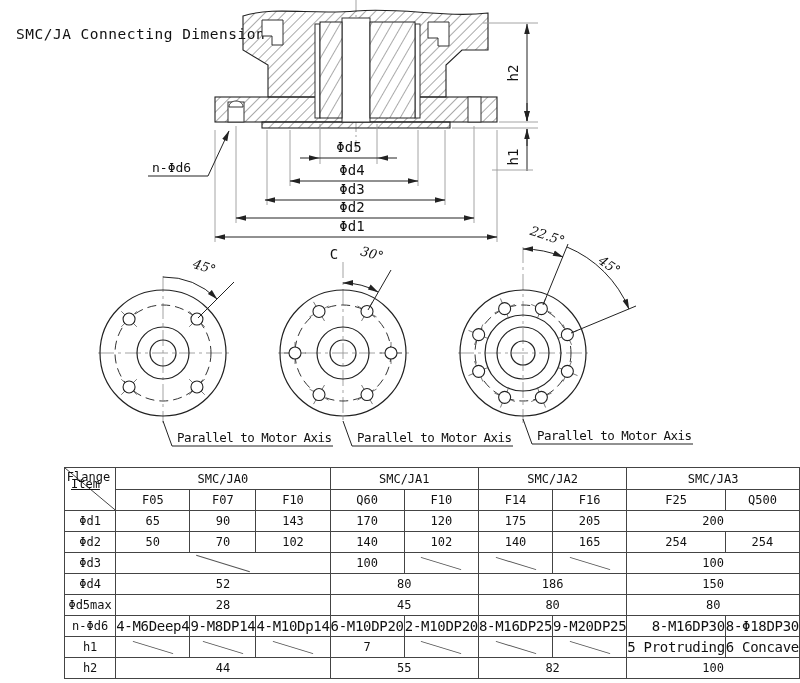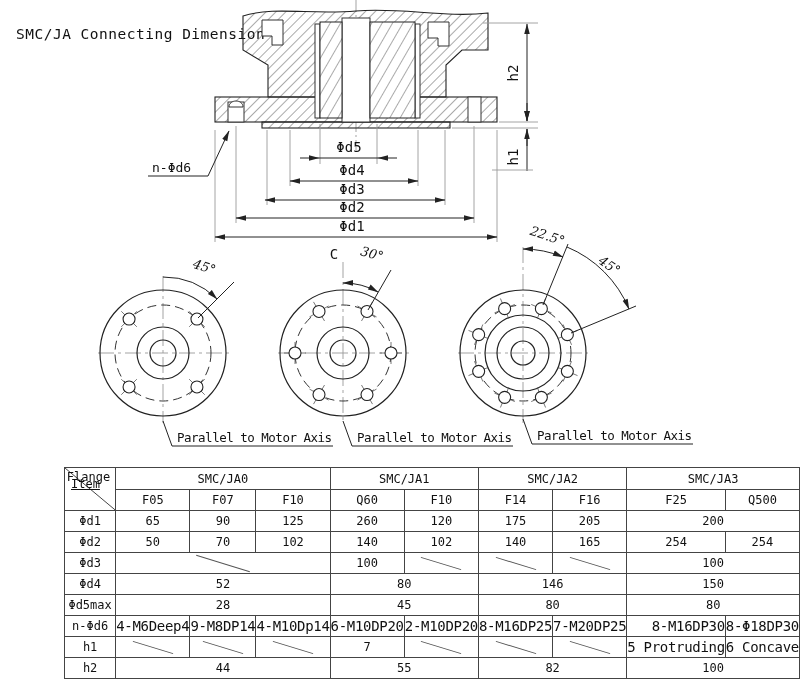--- a/index.html
+++ b/index.html
@@ -279,22 +279,22 @@
         <td>F14</td>
         <td>F16</td>
         <td>F25</td>
         <td>Q500</td>
       </tr>
 
       <tr>
         <td>Φd1</td>
         <td>65</td>
         <td>90</td>
-        <td>125</td>
-        <td>260</td>
+        <td>143</td>
+        <td>170</td>
         <td>120</td>
         <td>175</td>
         <td>205</td>
         <td colspan="2">200</td>
       </tr>
       <tr>
         <td>Φd2</td>
         <td>50</td>
         <td>70</td>
         <td>102</td>
@@ -311,39 +311,39 @@
         <td>100</td>
         <td><span class="sl"></span></td>
         <td><span class="sl"></span></td>
         <td><span class="sl"></span></td>
         <td colspan="2">100</td>
       </tr>
       <tr>
         <td>Φd4</td>
         <td colspan="3">52</td>
         <td colspan="2">80</td>
-        <td colspan="2">146</td>
+        <td colspan="2">186</td>
         <td colspan="2">150</td>
       </tr>
       <tr>
         <td>Φd5max</td>
         <td colspan="3">28</td>
         <td colspan="2">45</td>
         <td colspan="2">80</td>
         <td colspan="2">80</td>
       </tr>
       <tr>
         <td>n-Φd6</td>
         <td class="small">4-M6Deep4</td>
         <td class="small">9-M8DP14</td>
         <td class="small">4-M10Dp14</td>
         <td class="small">6-M10DP20</td>
         <td class="small">2-M10DP20</td>
         <td class="small">8-M16DP25</td>
-        <td class="small">7-M20DP25</td>
+        <td class="small">9-M20DP25</td>
         <td class="small">8-M16DP30</td>
         <td class="small">8-Φ18DP30</td>
       </tr>
       <tr>
         <td>h1</td>
         <td><span class="sl"></span></td>
         <td><span class="sl"></span></td>
         <td><span class="sl"></span></td>
         <td>7</td>
         <td><span class="sl"></span></td>

